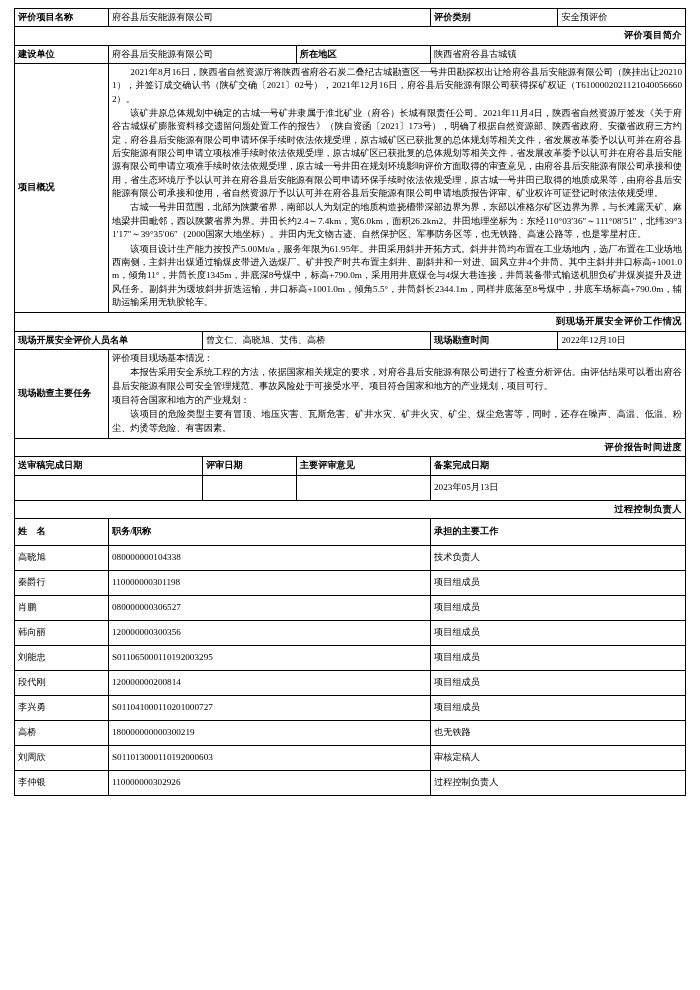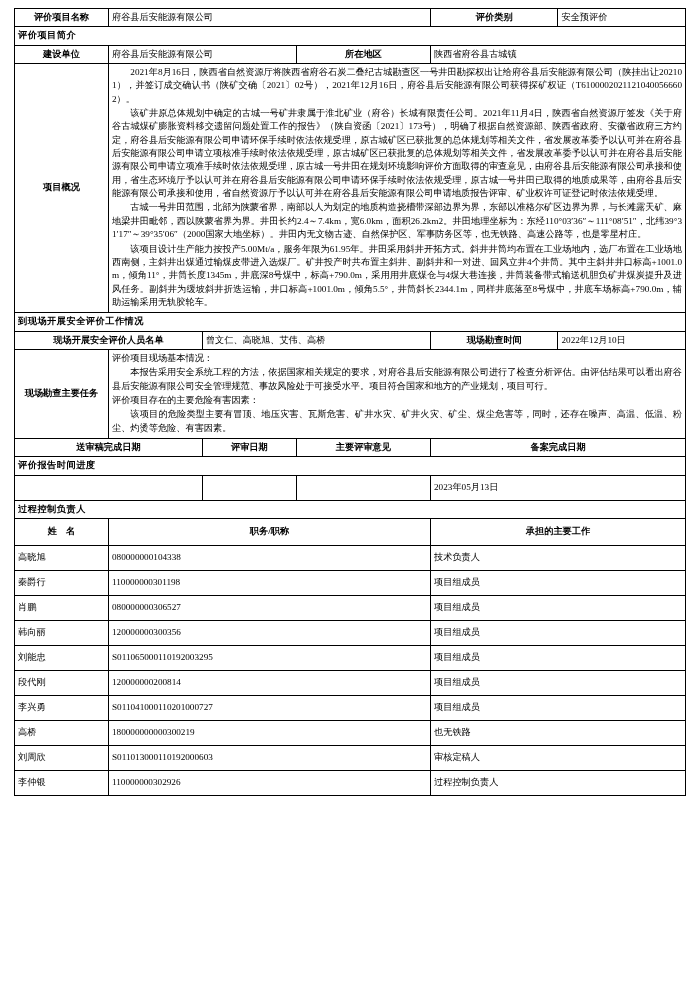--- a/index.html
+++ b/index.html
@@ -27,26 +27,25 @@
   table.doc td, table.doc th {
     border: 1px solid #000;
     padding: 2px 3px;
     font-size: 9.2px;
     line-height: 1.45;
     vertical-align: middle;
     word-break: break-all;
   }
   .ctr { }
   .lbl {
-    text-align: center;
     font-weight: bold;
     font-size: 9.4px;
   }
   .sec-title {
-    text-align: left;
+    text-align: right;
     font-weight: bold;
     font-size: 10px;
     letter-spacing: 0.5px;
     padding: 3px 0;
     margin-left: 24px;
   }
   .body-cell {
     text-align: justify;
     vertical-align: top;
     padding: 3px 5px 4px 5px;
@@ -111,34 +110,34 @@
       <td class="lbl" colspan="2">现场开展安全评价人员名单</td>
       <td class="ctr" colspan="2">曾文仁、高晓旭、艾伟、高桥</td>
       <td class="lbl">现场勘查时间</td>
       <td class="ctr">2022年12月10日</td>
     </tr>
     <tr>
       <td class="lbl">现场勘查主要任务</td>
       <td class="body-cell" colspan="5">
         <p class="noind">评价项目现场基本情况：</p>
         <p>本报告采用安全系统工程的方法，依据国家相关规定的要求，对府谷县后安能源有限公司进行了检查分析评估。由评估结果可以看出府谷县后安能源有限公司安全管理规范、事故风险处于可接受水平。项目符合国家和地方的产业规划，项目可行。</p>
-        <p class="noind">评价项目存在的主要危险有害因素：</p>
+        <p class="noind">项目符合国家和地方的产业规划：</p>
         <p>该项目的危险类型主要有冒顶、地压灾害、瓦斯危害、矿井水灾、矿井火灾、矿尘、煤尘危害等，同时，还存在噪声、高温、低温、粉尘、灼烫等危险、有害因素。</p>
       </td>
     </tr>
 
+    <tr>
+      <td class="sec-title" colspan="6">评价报告时间进度</td>
+    </tr>
     <tr>
       <td class="lbl" colspan="2">送审稿完成日期</td>
       <td class="lbl">评审日期</td>
       <td class="lbl">主要评审意见</td>
       <td class="lbl" colspan="2">备案完成日期</td>
     </tr>
-    <tr>
-      <td class="sec-title" colspan="6">评价报告时间进度</td>
-    </tr>
     <tr class="empty-row">
       <td class="ctr" colspan="2"></td>
       <td class="ctr"></td>
       <td class="ctr"></td>
       <td class="ctr" colspan="2">2023年05月13日</td>
     </tr>
 
     <tr>
       <td class="sec-title" colspan="6">过程控制负责人</td>
     </tr>

